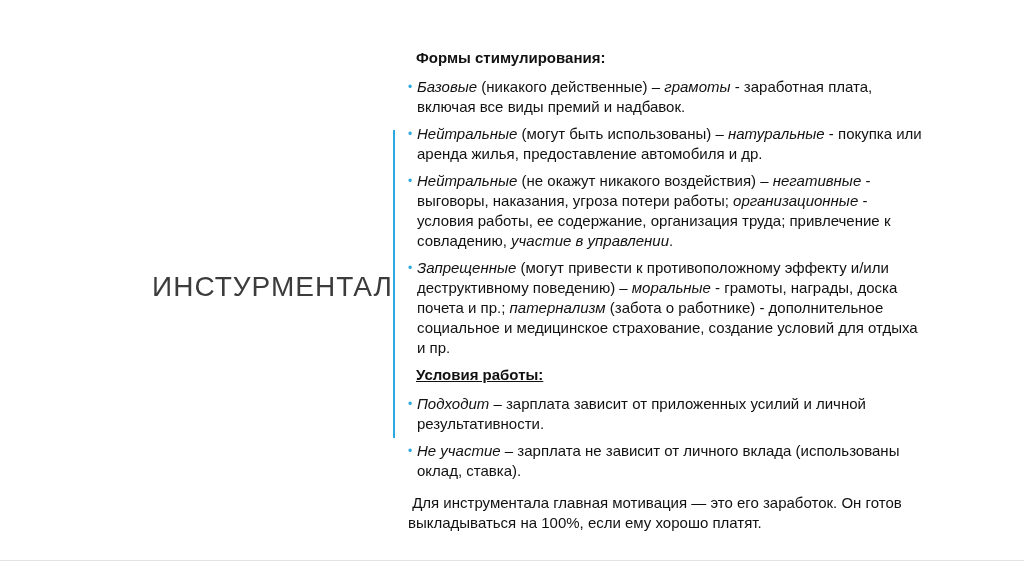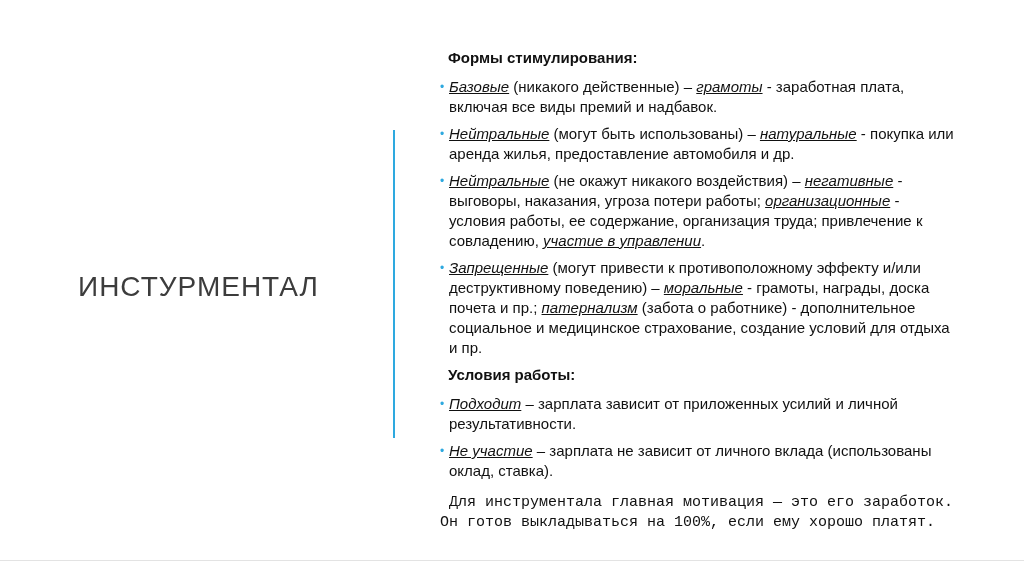--- a/index.html
+++ b/index.html
@@ -13,22 +13,22 @@
     background: #ffffff;
     overflow: hidden;
   }
 
   .title-area {
     position: absolute;
     left: 0; top: 0;
     width: 393px; height: 574px;
     display: flex;
     align-items: center;
-    justify-content: flex-start;
-    padding-left: 78px;
+    justify-content: flex-end;
+    padding-left: 112px;
   }
   .slide-title {
     margin: 0;
     font-size: 28px;
     font-weight: 400;
     letter-spacing: 1px;
     color: #3c3c3c;
     white-space: nowrap;
   }
 
@@ -36,54 +36,53 @@
     position: absolute;
     left: 393px;
     top: 130px;
     width: 2px;
     height: 308px;
     background: var(--accent, #2ea9df);
   }
 
   .content {
     position: absolute;
-    left: 440px;
+    left: 408px;
     top: 48px;
     width: 516px;
     font-size: 15px;
     line-height: 20px;
     color: #111111;
   }
 
   .section-heading {
     margin: 0 0 9px 0;
     padding-left: 8px;
     font-weight: bold;
     color: #111111;
   }
-  .section-heading.second { margin-top: 3px; }
+  .section-heading.second { margin-top: 3px; text-decoration: underline; }
 
   .bullet-item {
     display: flex;
     margin: 0 0 7px 0;
   }
   .bullet-marker {
     flex: 0 0 9px;
     width: 9px;
     color: var(--accent, #2ea9df);
     font-size: 12px;
     line-height: 20px;
   }
   .bullet-text { flex: 1; }
-  .seg-italic { font-style: italic; text-decoration: underline; }
+  .seg-italic { font-style: italic; }
 
   .closing {
     margin: 12px 0 0 0;
     white-space: pre-wrap;
-    font-family: Liberation Mono, monospace;
   }
 
   .bottom-line {
     position: absolute;
     left: 0; right: 0;
     bottom: 13px;
     height: 1px;
     background: #e3e3e3;
   }
 </style>

